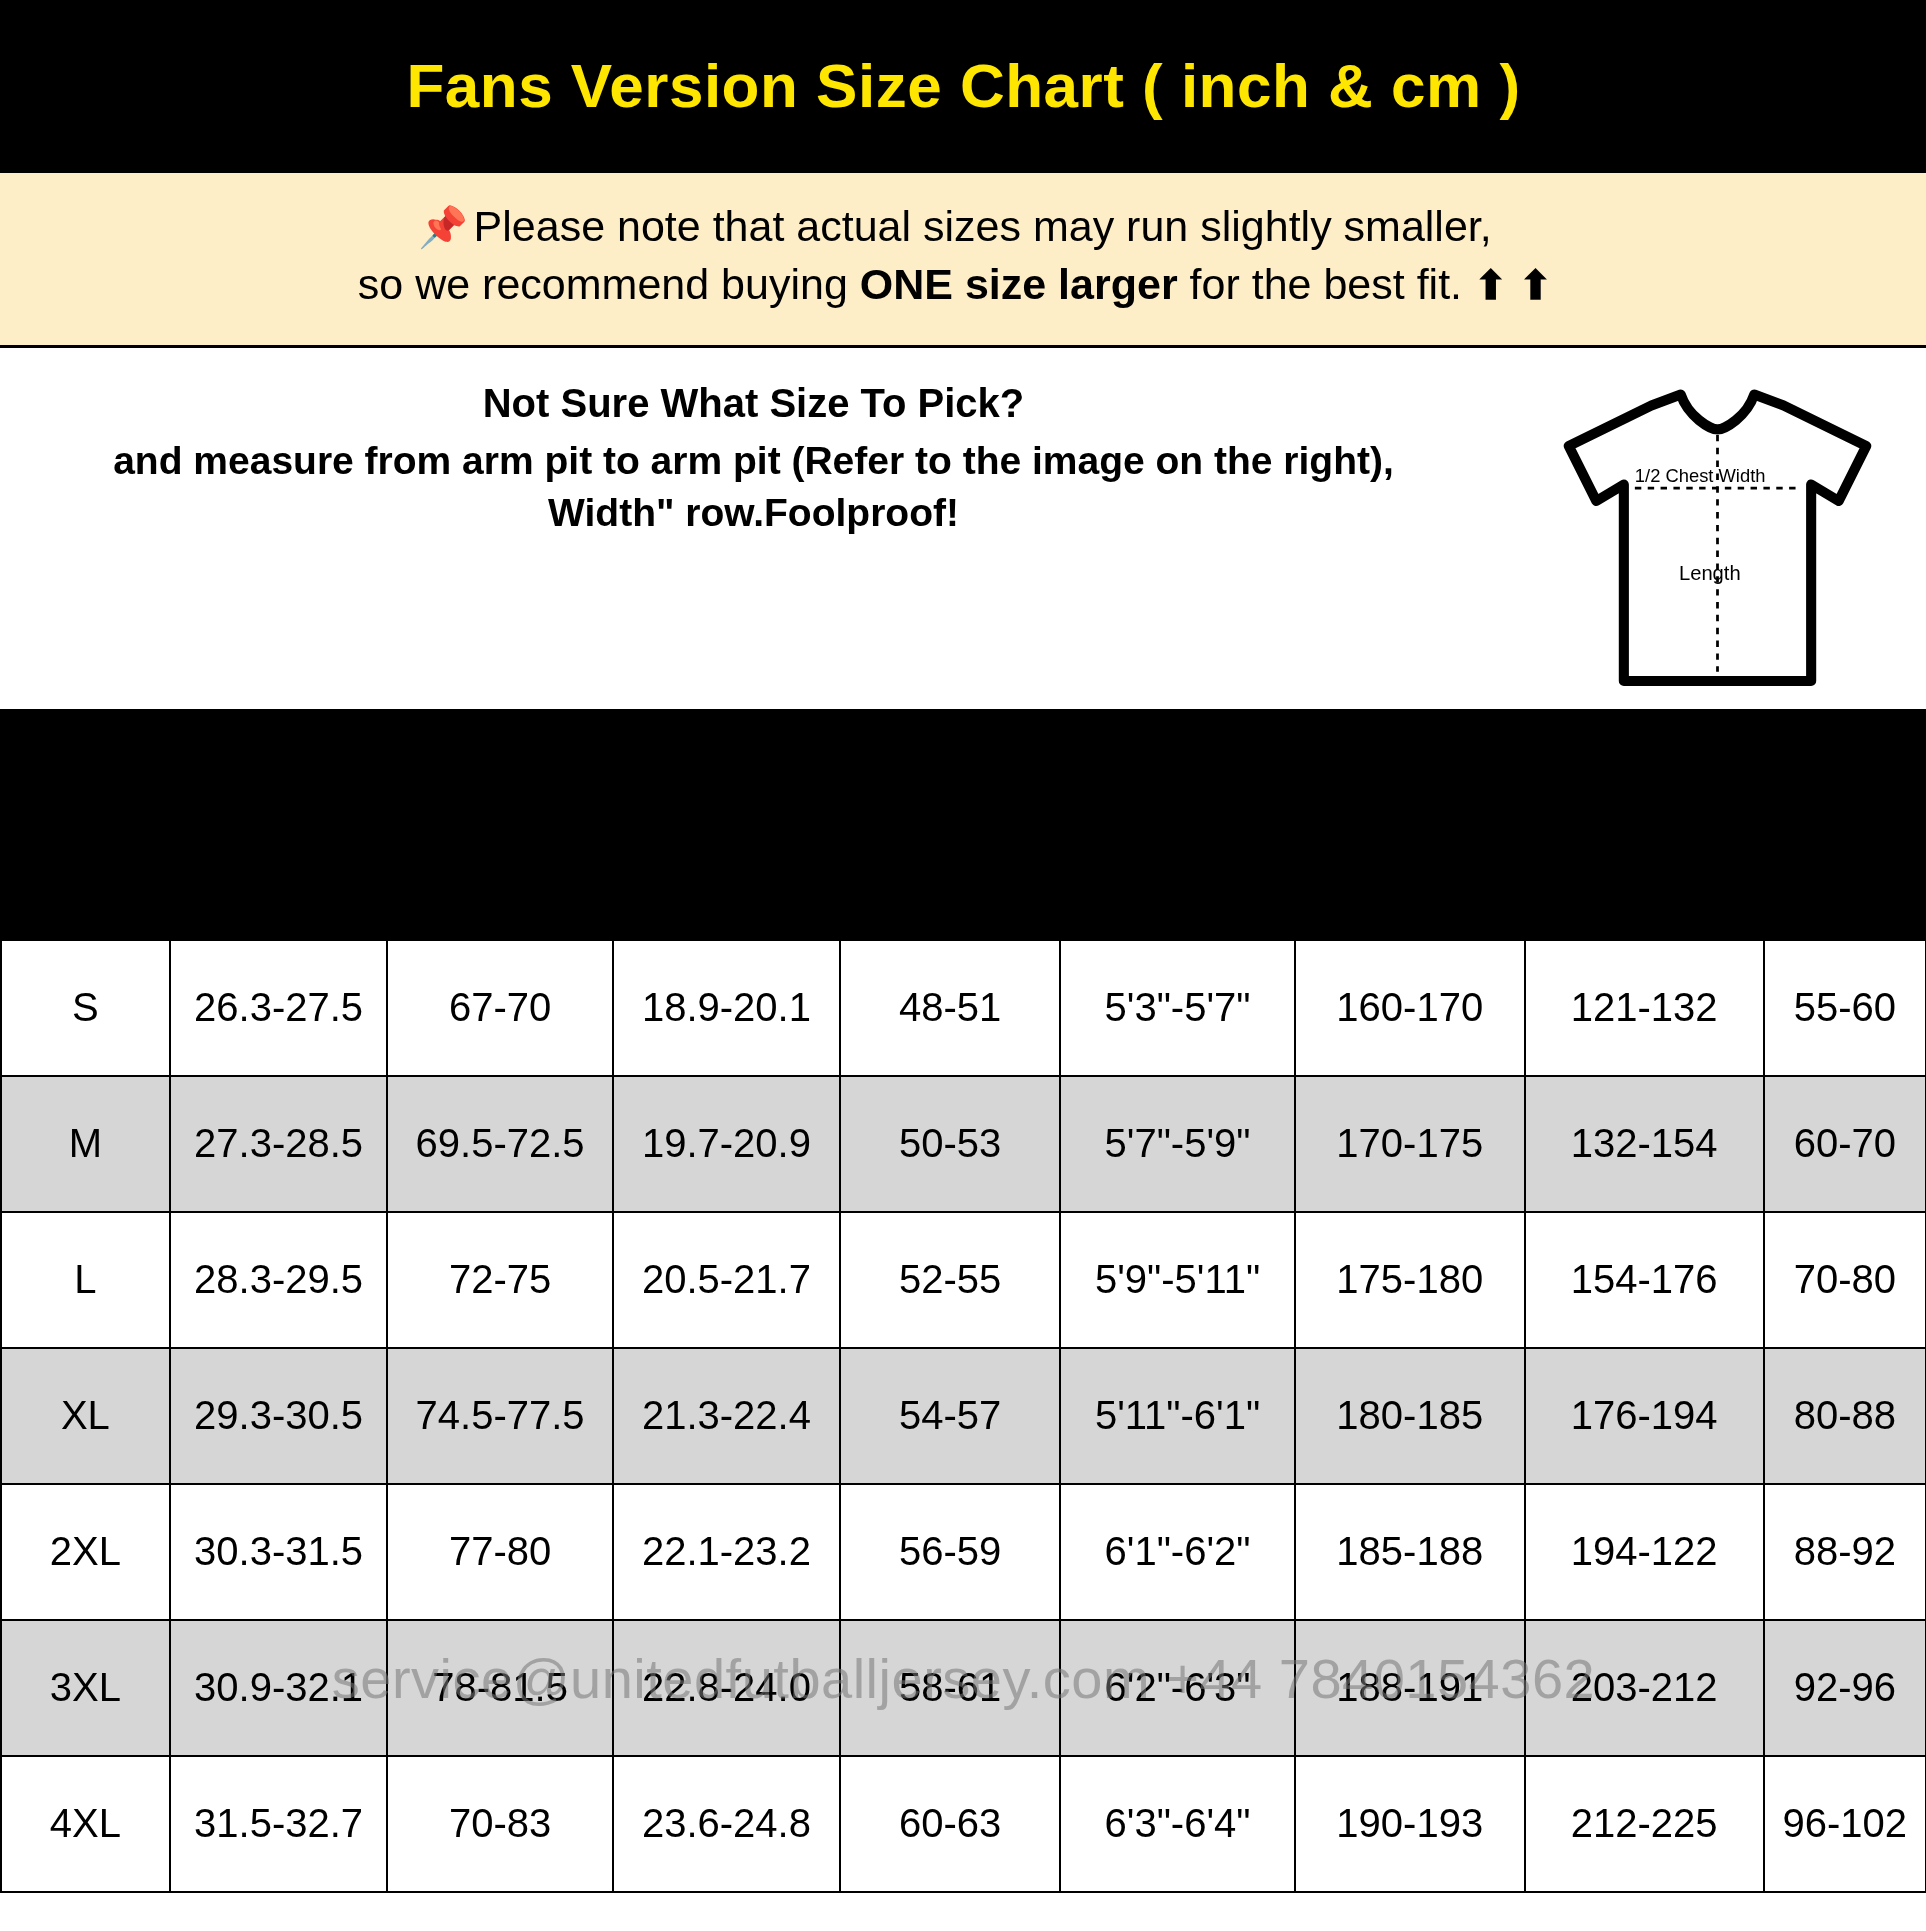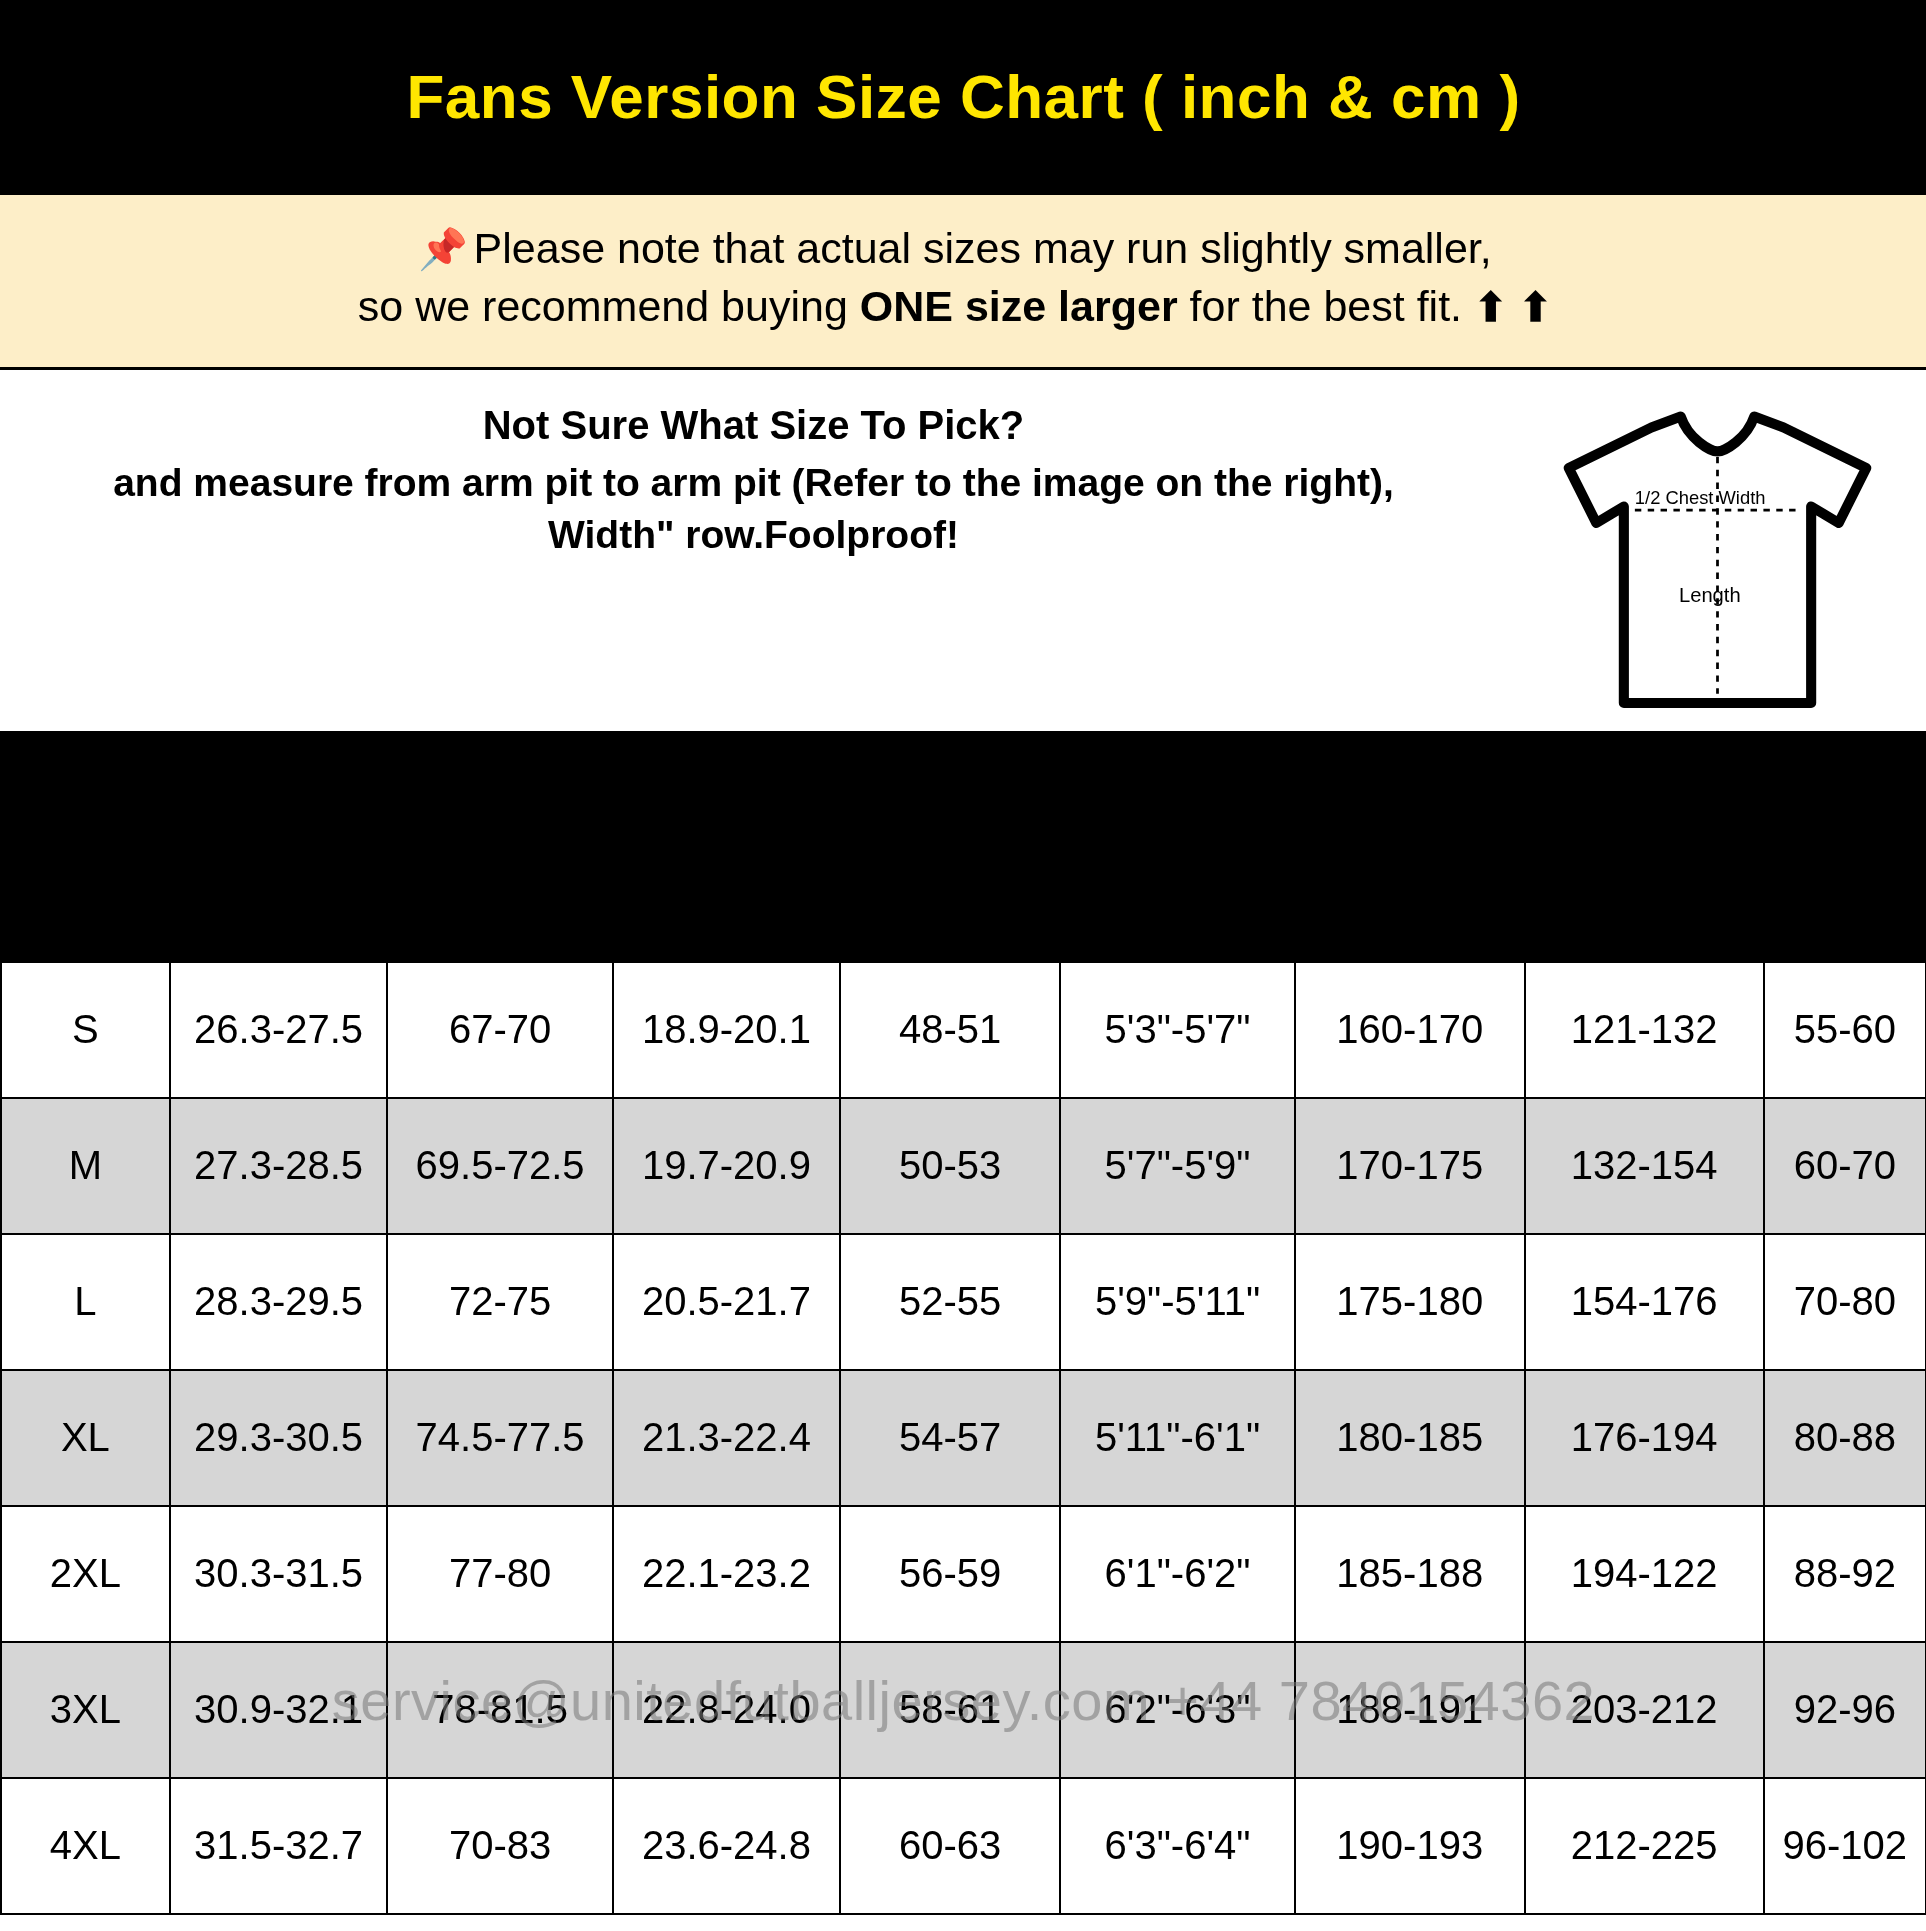--- a/index.html
+++ b/index.html
@@ -20,21 +20,21 @@
     height: 1931px;
     background: #ffffff;
     position: relative;
     display: flex;
     flex-direction: column;
   }
 
   
   .title-bar {
     background: #000000;
-    height: 195px;
+    height: 173px;
     display: flex;
     align-items: center;
     justify-content: center;
     flex: 0 0 auto;
   }
   .title-bar .title {
     color: #ffe600;
     font-size: 62px;
     font-weight: bold;
     letter-spacing: 0.5px;

